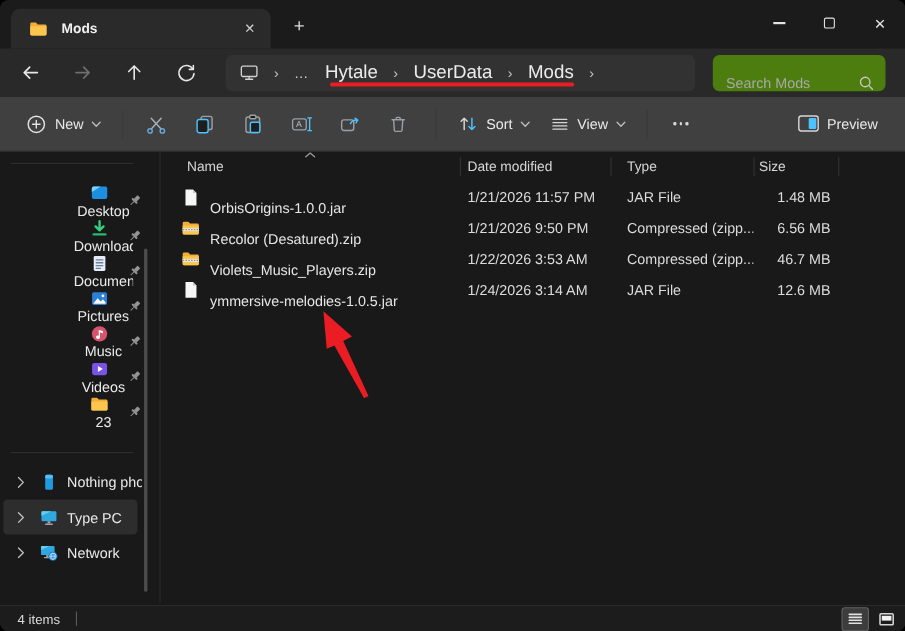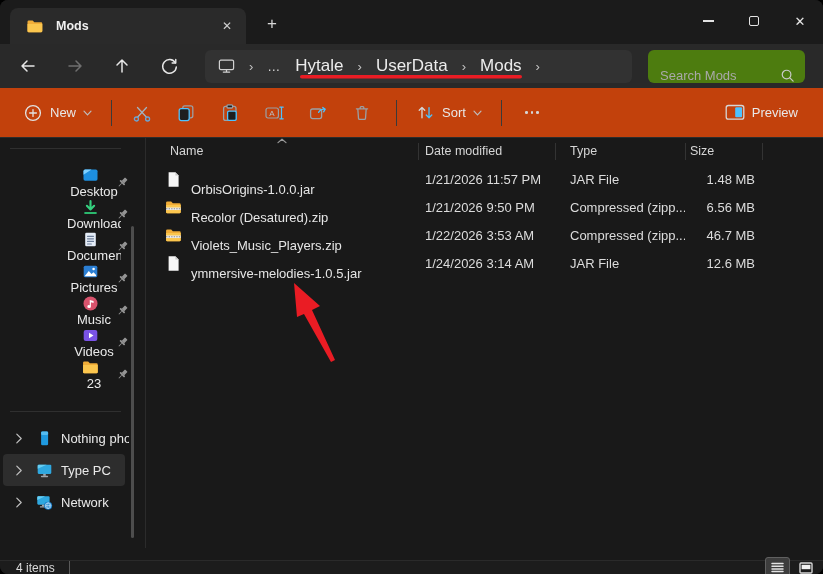--- a/index.html
+++ b/index.html
@@ -35,21 +35,21 @@
   .crumb { color:#ececec; font-size:17px; white-space:nowrap; }
   .crumb-sep { color:#c2c2c2; font-size:13px; }
   .crumb-overflow { color:#d8d8d8; letter-spacing:1px; font-size:13px; }
   .searchbox { margin-left:auto; margin-right:18px; width:157px; height:33px; background:#4d7c0f;
                border-radius:6px; display:flex; align-items:flex-end; padding:0 10px 0 12px; flex:none; }
   .searchbox input { flex:1; min-width:0; background:transparent; border:none; outline:none;
                      font:13px "Liberation Sans","DejaVu Sans",sans-serif; color:#e0e0e0; }
   .searchbox input::placeholder { color:#a9a9a9; }
 
   
-  .toolbar { position:absolute; top:88px; left:0; right:0; height:50px; background:#c2410c;
+  .toolbar { position:absolute; top:88px; left:0; right:0; height:50px; background:#404040;
              border-bottom:1px solid #2c2c2c; display:flex; align-items:center; padding:0 14px; }
   .tbtn { display:flex; align-items:center; gap:7px; padding:6px 9px; border-radius:5px; color:#e8e8e8;
           font-size:13px; flex:none; }
   .ticon-btn { width:40px; height:36px; display:flex; align-items:center; justify-content:center;
                border-radius:5px; margin-right:4px; flex:none; }
   .tsep { width:1px; height:26px; background:#3a3a3a; margin:0 10px; flex:none; }
   .chev { display:flex; }
   .more-dots { display:flex; gap:3px; }
   .more-dots i { width:2.6px; height:2.6px; border-radius:50%; background:#d6d6d6; }
   .tspacer { flex:1; }
@@ -92,21 +92,21 @@
   .frow { height:28px; display:flex; align-items:center; font-size:13px; color:#e6e6e6; }
   .frow .c { white-space:nowrap; overflow:hidden; }
   .frow .name { width:272px; padding-left:19px; display:flex; align-items:center; }
   .frow .name .fname { margin-left:9px;margin-top:20px; }
   .frow .date { width:137px; padding-left:7px; color:#dcdcdc; }
   .frow .type { width:130px; padding-left:15px; color:#dcdcdc; }
   .frow .size { width:77px; padding-right:7px; text-align:right; color:#dcdcdc; }
   .ficon { display:flex; flex:none; }
 
   
-  .statusbar { position:absolute; bottom:0; left:0; right:0; height:14px; background:#1c1c1c;
+  .statusbar { position:absolute; bottom:0; left:0; right:0; height:24px; background:#1c1c1c;
                border-top:1px solid #2a2a2a; display:flex; align-items:center; padding-left:16px;
                font-size:12px; color:#dadada; }
   .st-sep { width:1px; height:13px; background:#5a5a5a; margin-left:14px; }
   .view-toggles { margin-left:auto; margin-right:5px; display:flex; gap:3px; }
   .vt-btn { width:25px; height:22px; display:flex; align-items:center; justify-content:center; border-radius:3px; }
   .vt-btn.active { background:#3d3d3d; border:1px solid #606060; }
 
   
   .overlay { position:absolute; inset:0; pointer-events:none; z-index:50; }
 </style>
@@ -239,20 +239,29 @@
     </div>
 
     <div class="tsep"></div>
 
     <div class="tbtn">
       <svg width="19" height="19" viewBox="0 0 20 20" fill="none" stroke-width="1.4" stroke-linecap="round" stroke-linejoin="round">
           <path d="M6.3 15.5 V4.8 M3.4 7.7 L6.3 4.8 L9.2 7.7" stroke="#d6d6d6"></path>
           <path d="M13.7 4.8 V15.5 M10.8 12.6 L13.7 15.5 L16.6 12.6" stroke="#4cc2ff"></path>
         </svg>
       <span>Sort</span>
+      <svg class="chev" width="9" height="6" viewBox="0 0 9 6" fill="none" stroke="#bdbdbd" stroke-width="1.2" stroke-linecap="round">
+          <path d="M1 1.2 L4.5 4.8 L8 1.2"></path>
+        </svg>
+    </div>
+    <div class="tbtn">
+      <svg width="18" height="18" viewBox="0 0 20 20" fill="none" stroke="#d6d6d6" stroke-width="1.4" stroke-linecap="round">
+          <path d="M3 5 h14 M3 8.3 h14 M3 11.6 h14 M3 14.9 h14"></path>
+        </svg>
+      <span>View</span>
       <svg class="chev" width="9" height="6" viewBox="0 0 9 6" fill="none" stroke="#bdbdbd" stroke-width="1.2" stroke-linecap="round">
           <path d="M1 1.2 L4.5 4.8 L8 1.2"></path>
         </svg>
     </div>
 
     <div class="tsep"></div>
 
     <div class="ticon-btn">
       <span class="more-dots">
           <i></i>

